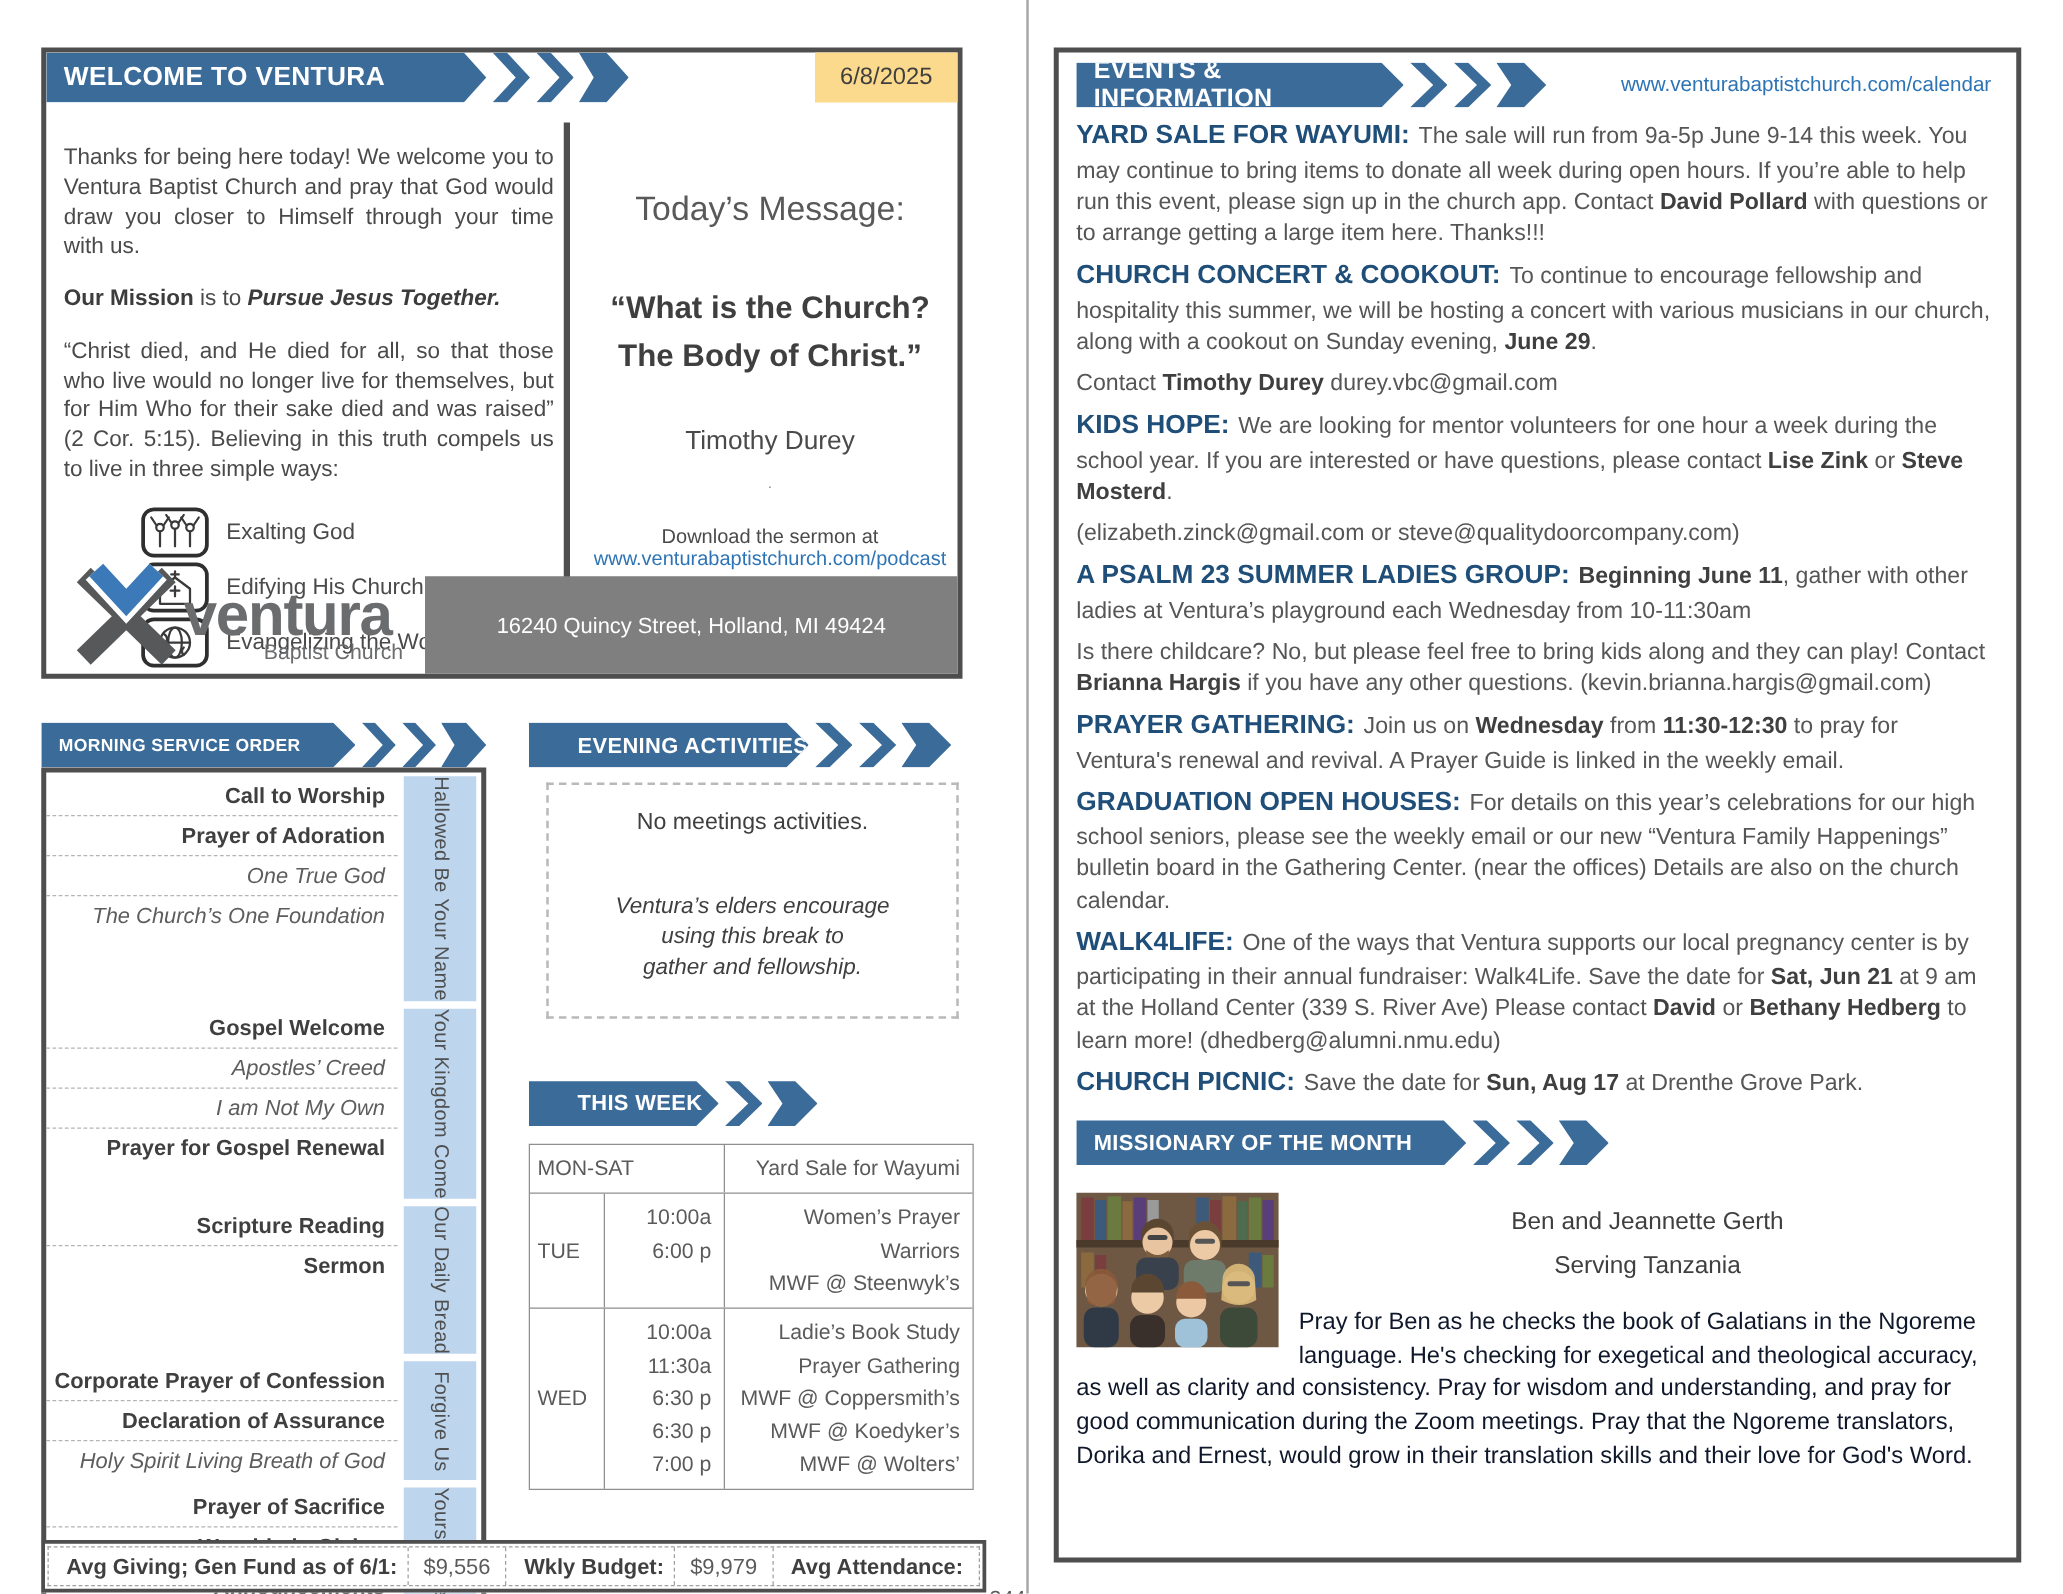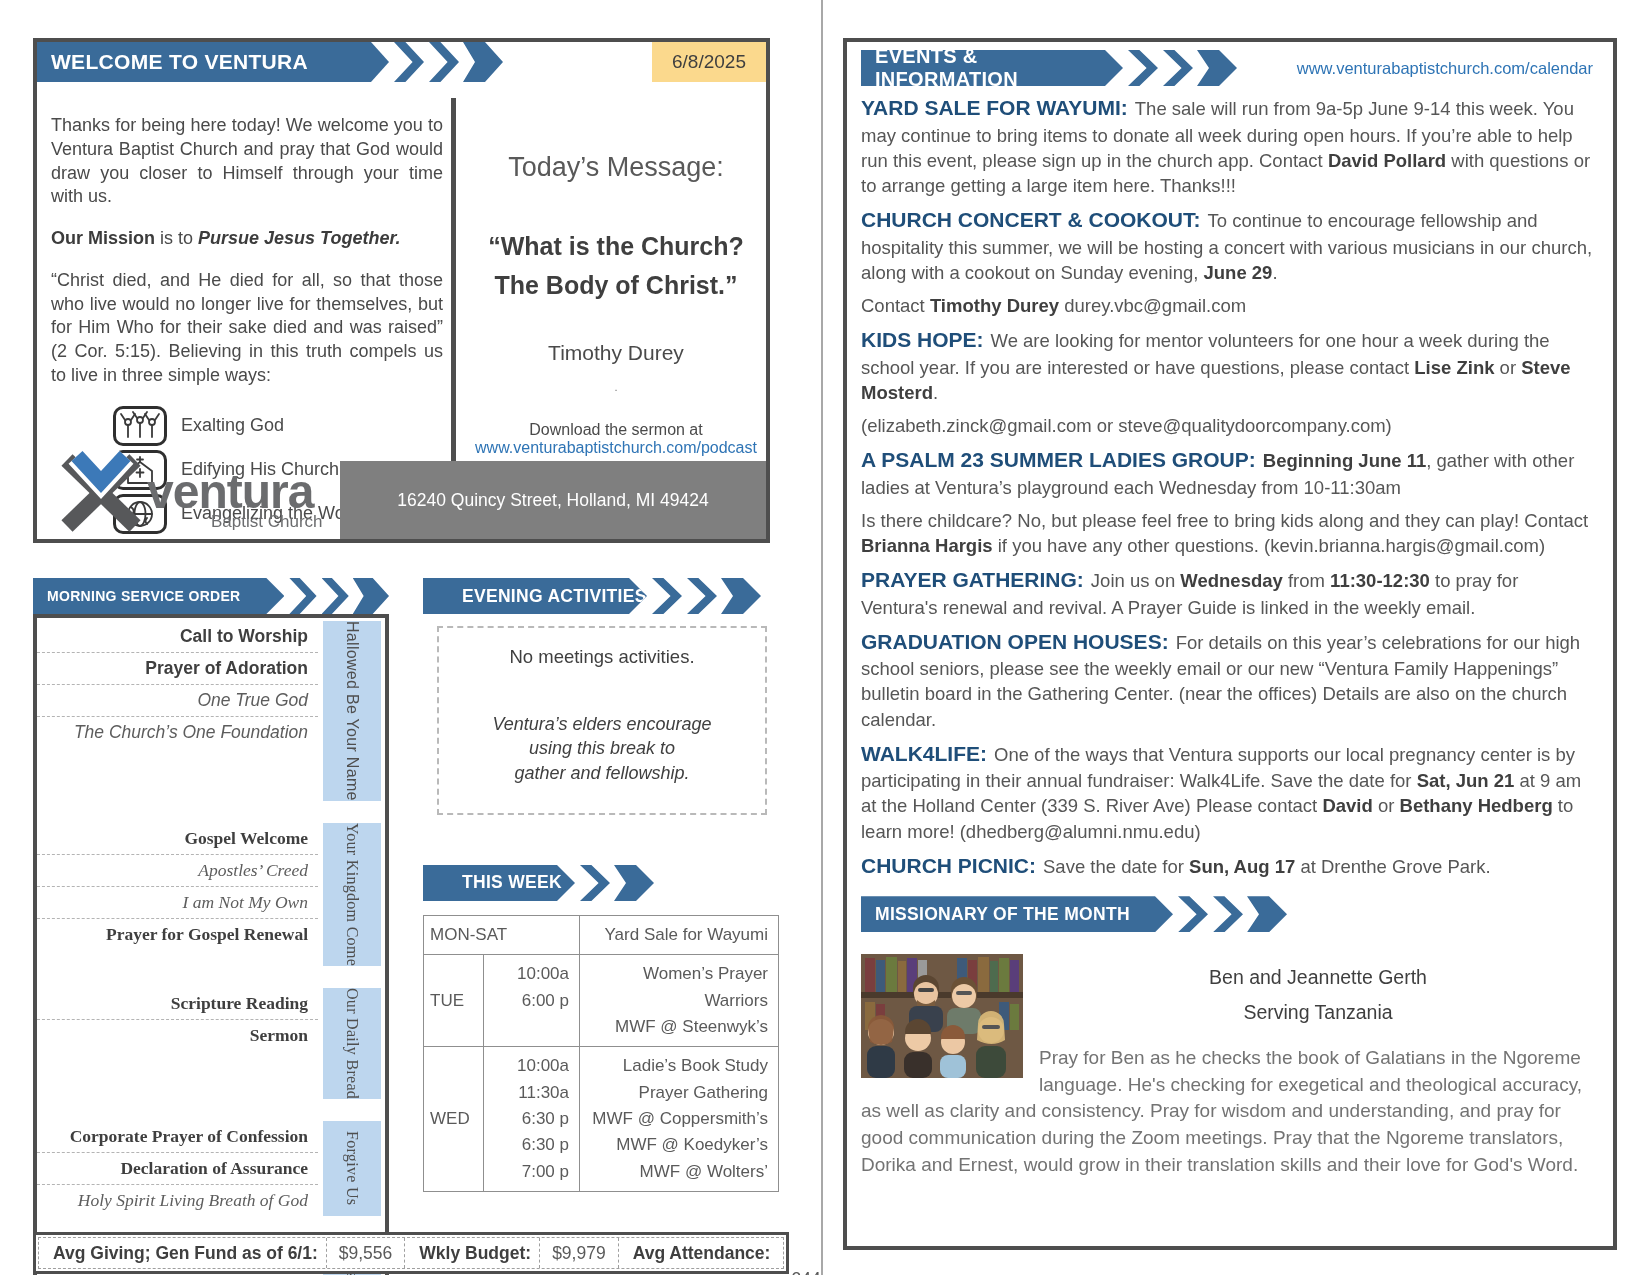--- a/index.html
+++ b/index.html
@@ -55,21 +55,21 @@
   .logo{position:absolute;left:14px;top:404px;}
   .address-box{position:absolute;left:303px;bottom:0;width:426px;height:78px;background:#7F7F7F;
     color:#fff;display:flex;flex-direction:column;justify-content:center;gap:7px;text-align:center;
     font-size:17.5px;}
   .address-line2{display:flex;justify-content:center;gap:42px;}
 
   .service-box{position:absolute;left:0;top:540px;width:356px;}
   .service-box .chev-bar{width:276px;font-size:14px;}
   .so-list{border:4px solid #4e4e4e;background:#fff;padding:3px 0;}
   .so-group{display:flex;align-items:stretch;padding-right:4px;}
-  .so-group + .so-group{margin-top:22px;font-family:Liberation Serif, serif;}
+  .so-group + .so-group{margin-top:6px;}
   .so-items{flex:1;}
   .so-item{height:31px;display:flex;align-items:center;justify-content:flex-end;
     padding-right:10px;font-size:17.5px;white-space:nowrap;}
   .so-item + .so-item{border-top:1.5px dashed #b4b4b4;}
   .so-item.bold{font-weight:bold;color:#3f3f3f;}
   .so-item.italic{font-style:italic;color:#5d5d5d;}
   .so-label{width:58px;margin-left:5px;background:#BDD6EE;display:flex;align-items:center;
     justify-content:center;}
   .so-label span{writing-mode:vertical-lr;text-align:center;font-size:16px;color:#4f4f4f;
     line-height:1.3;letter-spacing:.3px;}
@@ -110,21 +110,21 @@
   .events{margin-top:8px;}
   .event{margin:8px 0;font-size:18.5px;line-height:1.36;color:#565656;}
   .event-title{font-size:21px;font-weight:bold;color:#1F4E79;margin-right:7px;}
   .event b{color:#3f3f3f;}
   .missionary-header{margin-top:16px;}
   .missionary-header .chev-bar{width:312px;font-size:17.5px;}
   .missionary{margin-top:20px;}
   .missionary:after{content:"";display:block;clear:both;}
   .m-photo{float:left;width:162px;height:124px;margin:2px 16px 4px 0;}
   .m-names{text-align:center;font-size:19.5px;color:#3f3f3f;line-height:1.8;padding-top:8px;}
-  .m-body{margin-top:14px;font-size:19px;line-height:1.42;color:#737373;}
+  .m-body{margin-top:14px;font-size:19px;line-height:1.42;color:#0f172a;}
 </style>
 </head>
 <body>
 
 <div class="fold"></div>
 
 <div class="page-left">
 
   <div class="top-box">
     <div class="top-header">

